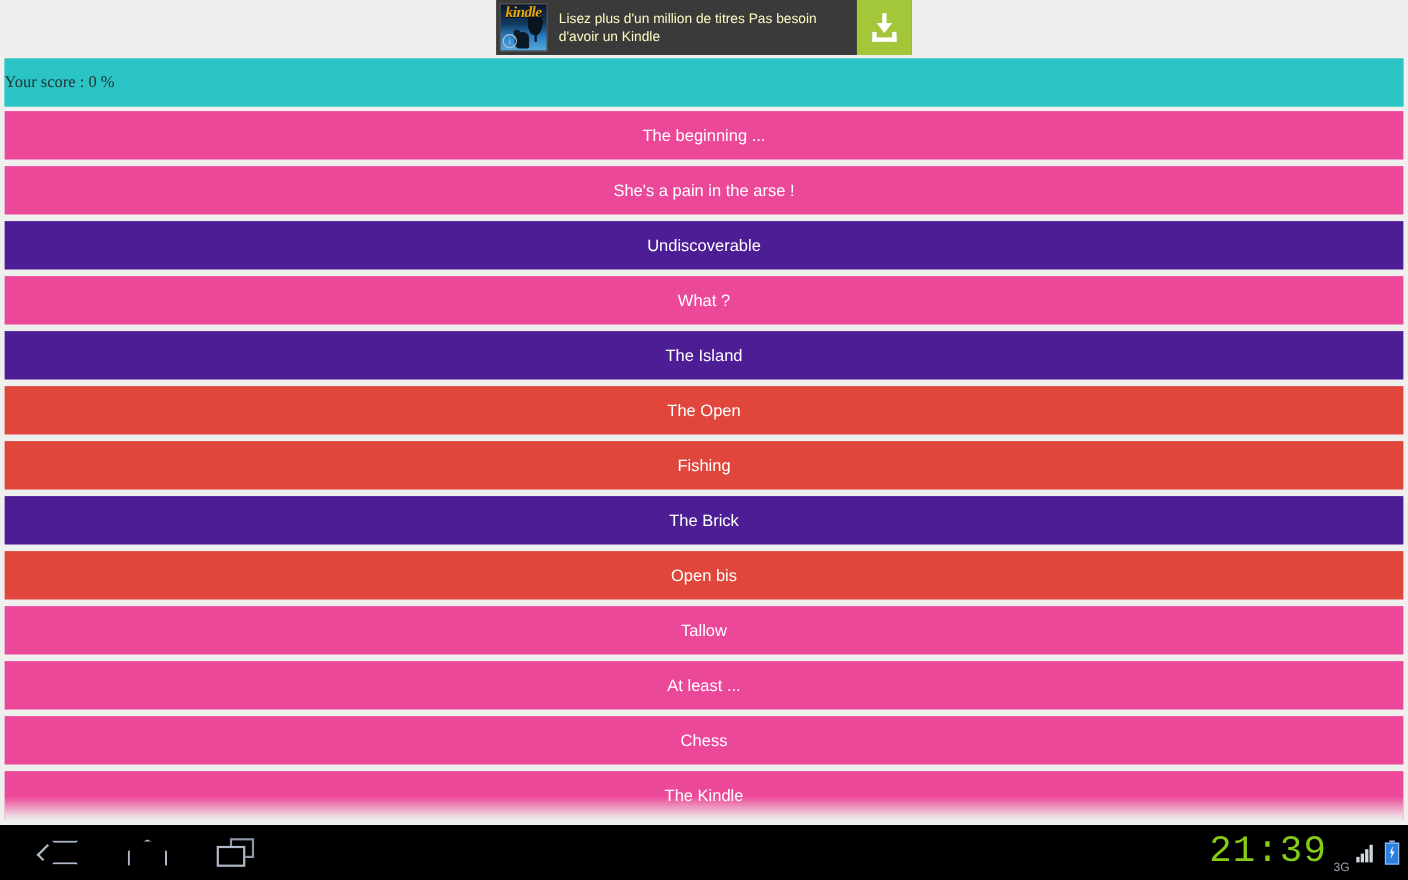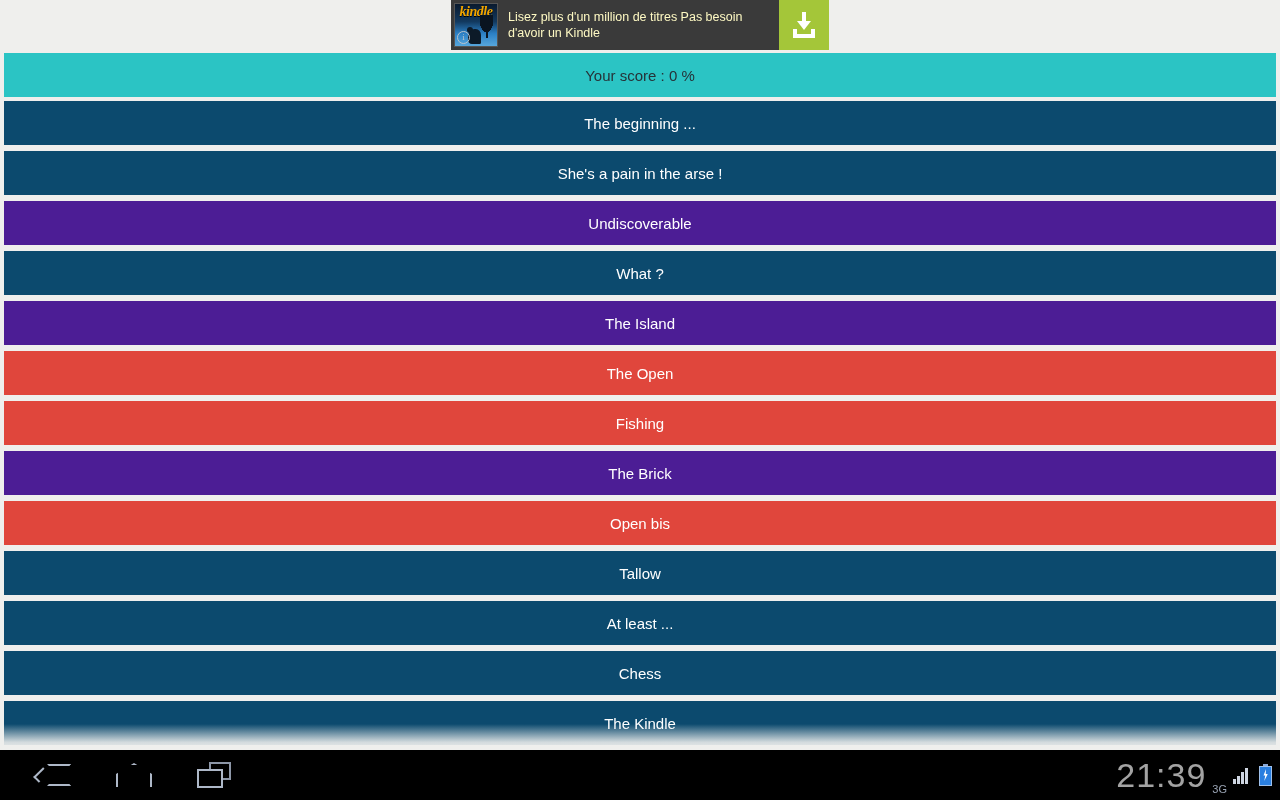--- a/index.html
+++ b/index.html
@@ -103,38 +103,39 @@
     position:absolute; left:3px; top:18px;
     width:22px; height:9px;
     border:4px solid #fff; border-top:none;
   }
 
   
   .score-bar {
     position:absolute; top:53px; left:4px;
     width:1272px; height:44px;
     background:#2bc4c4;
-    display:flex; align-items:center; justify-content:center;
+    display:flex; align-items:center; 
     color:#263238;
     font-size:15px;
+    font-family:Liberation Serif, serif;
   }
 
   
   .list {
     position:absolute; top:101px; left:4px;
     width:1272px; height:649px;
     overflow:hidden;
   }
   .row {
     height:44px; margin-bottom:6px;
     display:flex; align-items:center; justify-content:center;
     color:#ffffff;
     font-size:15px;
   }
-  .row.green  { background:#0c4a6e; }
+  .row.green  { background:#ec4899; }
   .row.orange { background:#4c1d95; }
   .row.red    { background:#e0463c; }
 
   .fade-mask {
     position:absolute; left:0; bottom:0;
     width:1272px; height:26px;
     background:linear-gradient(rgba(239,239,237,0) 0%, rgba(239,239,237,0.88) 70%, #efefed 100%);
     pointer-events:none;
   }
 
@@ -183,23 +184,23 @@
     width:26px; height:19px;
     border:2px solid #aeb8c8;
     background:#000;
   }
 
   .status-area {
     position:absolute; right:8px; top:0; height:50px;
     display:flex; align-items:center; gap:6px;
   }
   .clock {
-    font-family:Liberation Sans, sans-serif;
+    font-family:Liberation Mono, monospace;
     font-size:34px; line-height:34px;
-    color:#a3a3a3;
+    color:#84cc16;
     letter-spacing:1px;
   }
   .net-label {
     font-size:11px; color:#9aa4b4;
     align-self:flex-end; margin-bottom:5px;
   }
   .signal { width:20px; height:18px; display:flex; align-items:flex-end; gap:1px; }
   .signal i { display:block; width:3px; background:#cfd6e2; }
   .signal i:nth-child(1){ height:5px; }
   .signal i:nth-child(2){ height:8px; }

